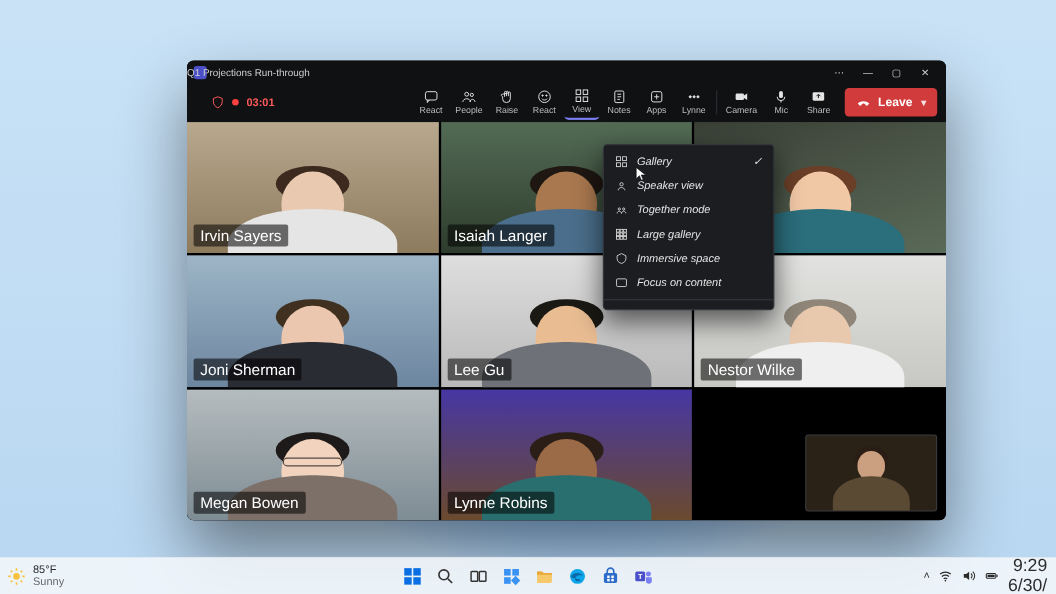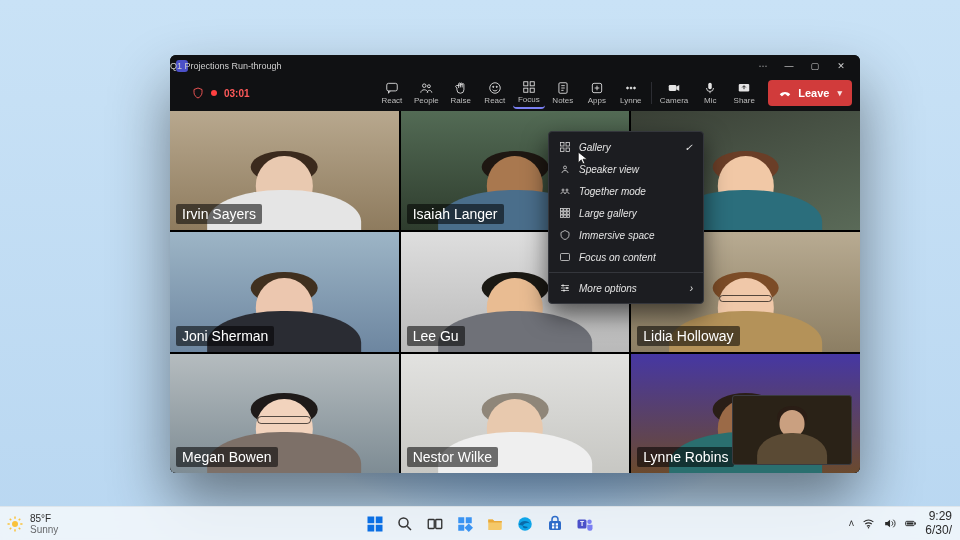--- a/index.html
+++ b/index.html
@@ -156,21 +156,21 @@
   .weather svg{width:18px;height:18px;}
   .tb-center{ margin:0 auto; display:flex; align-items:center; gap:6px;}
   .tb-icon{ width:24px; height:24px; border-radius:4px; display:flex; align-items:center; justify-content:center; cursor:pointer;}
   .tb-icon svg{width:18px;height:18px;}
   .sys-tray{
     position:absolute; right:8px; top:0; bottom:0;
     display:flex; align-items:center; gap:8px;
     font-size:10px; color:#2b2b2b;
   }
   .sys-tray svg{width:13px;height:13px;fill:#2b2b2b;}
-  .clock{ text-align:right; line-height:1.1; font-size:12px;}
+  .clock{ text-align:right; line-height:1.1; font-size:16px;}
 </style>
 </head>
 <body>
 
 <div class="wallpaper-swirl"></div>
 
 <div class="app">
 
   <div class="titlebar">
     <div class="title-icon"></div>
@@ -224,21 +224,21 @@
         </svg>
       <span class="lbl">React</span>
     </div>
     <div class="tool-btn active">
       <svg viewBox="0 0 24 24">
           <rect x="3" y="3" width="7" height="7"></rect>
           <rect x="14" y="3" width="7" height="7"></rect>
           <rect x="3" y="14" width="7" height="7"></rect>
           <rect x="14" y="14" width="7" height="7"></rect>
         </svg>
-      <span class="lbl">Focus</span>
+      <span class="lbl">View</span>
     </div>
     <div class="tool-btn">
       <svg viewBox="0 0 24 24">
           <rect x="5" y="3" width="14" height="18" rx="2"></rect>
           <path d="M9 8h6M9 12h6M9 16h4"></path>
         </svg>
       <span class="lbl">Notes</span>
     </div>
     <div class="tool-btn">
       <svg viewBox="0 0 24 24">
@@ -326,47 +326,37 @@
       <div class="tile">
         <div class="bg" style="background:linear-gradient(180deg,#dedede,#b9b9b9)"></div>
         <div class="pers">
           <div class="hair" style="background:#1b1914"></div>
           <div class="head" style="background:#e9bc92"></div>
           <div class="body" style="background:#6f7178"></div>
         </div>
         <div class="name-pill">Lee Gu</div>
       </div>
       <div class="tile">
-        <div class="bg" style="background:linear-gradient(180deg,#b8ab92,#8c7e63)"></div>
-        <div class="pers">
-          <div class="hair" style="background:#7c4c27"></div>
-          <div class="head" style="background:#f0c8a9"></div>
-          <div class="glasses"></div>
-          <div class="body" style="background:#b49259"></div>
-        </div>
-        <div class="name-pill">Lidia Holloway</div>
+        <div class="bg" style="background:linear-gradient(180deg,#e2e2e0,#c7c7c3)"></div>
+        <div class="pers">
+          <div class="hair" style="background:#8f8679"></div>
+          <div class="head" style="background:#e8c9ae"></div>
+          <div class="body" style="background:#efefef"></div>
+        </div>
+        <div class="name-pill">Nestor Wilke</div>
       </div>
       <div class="tile">
         <div class="bg" style="background:linear-gradient(180deg,#b5bcbf,#7e8c94)"></div>
         <div class="pers">
           <div class="hair" style="background:#1e1a19"></div>
           <div class="head" style="background:#f2d3bd"></div>
           <div class="glasses"></div>
           <div class="body" style="background:#7d7068"></div>
         </div>
         <div class="name-pill">Megan Bowen</div>
-      </div>
-      <div class="tile">
-        <div class="bg" style="background:linear-gradient(180deg,#e2e2e0,#c7c7c3)"></div>
-        <div class="pers">
-          <div class="hair" style="background:#8f8679"></div>
-          <div class="head" style="background:#e8c9ae"></div>
-          <div class="body" style="background:#efefef"></div>
-        </div>
-        <div class="name-pill">Nestor Wilke</div>
       </div>
       <div class="tile">
         <div class="bg" style="background:linear-gradient(180deg,#4637a3,#6b4a2e)"></div>
         <div class="pers">
           <div class="hair" style="background:#2a1e17"></div>
           <div class="head" style="background:#9b6a47"></div>
           <div class="body" style="background:#2a6f6f"></div>
         </div>
         <div class="name-pill">Lynne Robins</div>
       </div>
@@ -416,30 +406,20 @@
           </svg>
         <span>Immersive space</span>
       </div>
       <div class="menu-item">
         <svg viewBox="0 0 24 24">
             <rect x="3" y="5" width="18" height="14" rx="2"></rect>
           </svg>
         <span>Focus on content</span>
       </div>
       <div class="menu-sep"></div>
-      <div class="menu-item">
-        <svg viewBox="0 0 24 24">
-            <path d="M4 7h16M4 12h16M4 17h16"></path>
-            <circle cx="8" cy="7" r="1.5" fill="#e2e2e2"></circle>
-            <circle cx="16" cy="12" r="1.5" fill="#e2e2e2"></circle>
-            <circle cx="10" cy="17" r="1.5" fill="#e2e2e2"></circle>
-          </svg>
-        <span>More options</span>
-        <span class="chev">›</span>
-      </div>
     </div>
 
     <svg class="cursor" viewBox="0 0 24 24">
         <path d="M4 2l0 18 5-5 3 7 3-1-3-7h7z" fill="#fff" stroke="#000" stroke-width="1"></path>
       </svg>
 
     <div class="pip">
       <div class="bg" id="pip-bg" style="background: linear-gradient(rgb(74, 58, 37), rgb(42, 34, 22));"></div>
       <div class="pers" id="pip-pers">
         <div class="hair" style="background: rgb(42, 29, 21);"></div>

